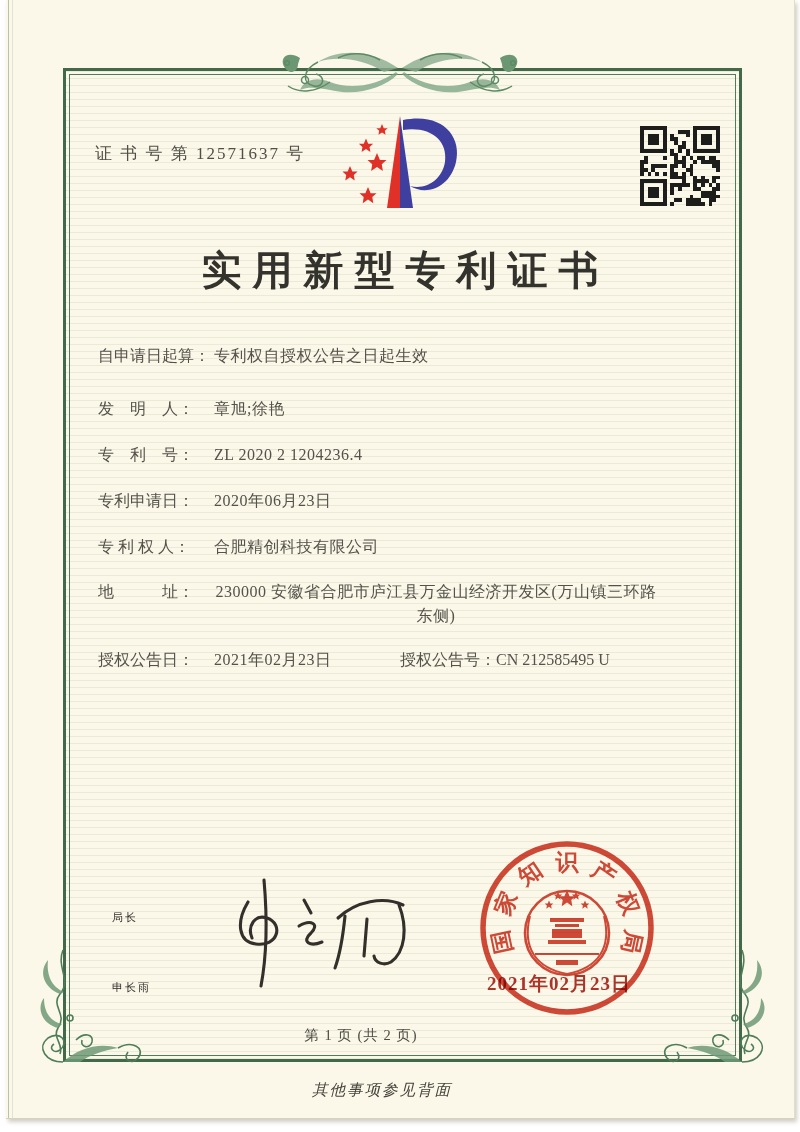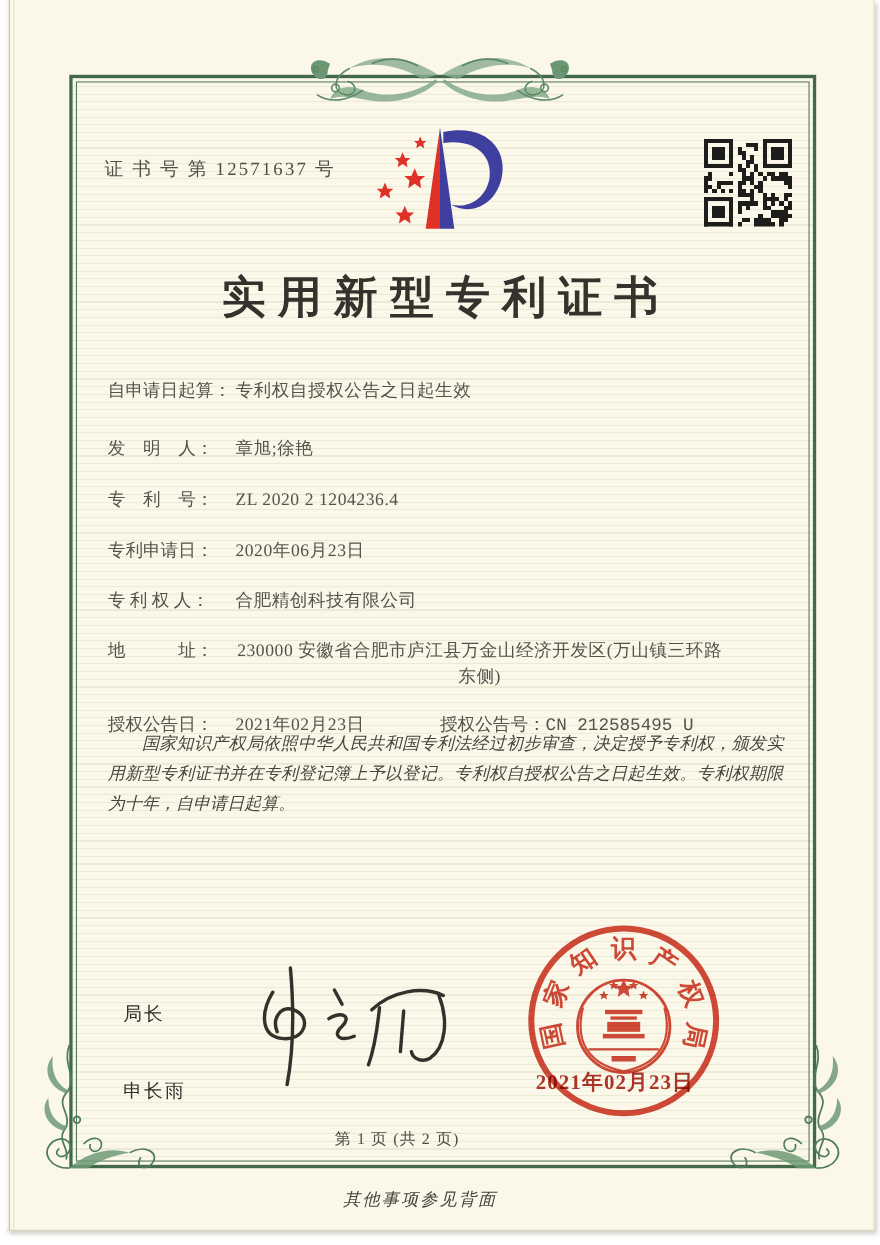--- a/index.html
+++ b/index.html
@@ -44,31 +44,31 @@
   .title{
     position:absolute;left:0;top:243px;width:800px;text-align:center;
     font-size:40px;font-weight:700;letter-spacing:11px;text-indent:11px;
     color:#34322c;
   }
   .fields{position:absolute;left:98px;top:0;width:614px;font-size:16px;color:#54524a;}
   .frow{position:absolute;left:0;width:614px;line-height:24px;}
   .flabel{display:inline-block;min-width:116px;vertical-align:top;white-space:pre;}
   .fvalue{display:inline-block;vertical-align:top;letter-spacing:.5px;}
   .fvalue.addr{width:444px;text-align:center;}
-  .fpair2{position:absolute;left:302px;top:0;white-space:nowrap;font-family:Liberation Mono, monospace;}
+  .fpair2{position:absolute;left:302px;top:0;white-space:nowrap;}
   .paras{
     position:absolute;left:98px;top:664px;width:614px;
     font-size:15.5px;line-height:1.74;text-align:justify;
     font-style:italic;color:#46443c;
   }
   .paras p{margin:0;text-indent:2em;}
   .signer{
     position:absolute;left:112px;
     font-family:Liberation Sans, sans-serif;
-    font-size:17px;letter-spacing:2px;color:#2e2c28;
+    font-size:11px;letter-spacing:2px;color:#2e2c28;
   }
   .sig-svg{position:absolute;left:216px;top:874px;width:200px;height:118px;}
   .seal{position:absolute;left:472px;top:836px;width:190px;height:190px;
         mix-blend-mode:multiply;opacity:.92;z-index:4;}
   .seal-date{
     position:absolute;left:487px;top:971px;z-index:3;
     font-size:19px;color:#ab3428;letter-spacing:1px;font-weight:600;
   }
   .page-note{
     position:absolute;left:63px;top:1026px;width:596px;text-align:center;
@@ -308,21 +308,20 @@
   </div>
   <div class="frow" style="top:648px">
     <span class="flabel">授权公告日：</span><span class="fvalue">2021年02月23日</span>
     <span class="fpair2">
       <span>授权公告号：</span><span>CN 212585495 U</span>
     </span>
   </div>
 </div>
 
 <div class="paras">
-  <p>国家知识产权局依照中华人民共和国专利法经过初步审查，决定授予专利权，颁发实用新型专利证书并在专利登记簿上予以登记。专利权自授权公告之日起生效。专利权期限为十年，自申请日起算。</p>
 </div>
 
 <div class="signer" style="top:910px">局长</div>
 <div class="signer" style="top:980px">申长雨</div>
 
 <svg class="sig-svg" viewBox="0 0 200 118">
   <g fill="none" stroke="#23201c" stroke-width="3.1" stroke-linecap="round" opacity=".92">
     <path d="M32,28 C20,48 22,68 40,70 C62,73 68,50 51,44 C39,40 31,52 36,64"></path>
     <path d="M48,6 C51,40 51,80 45,112"></path>
     <path d="M88,26 l7,13"></path>

